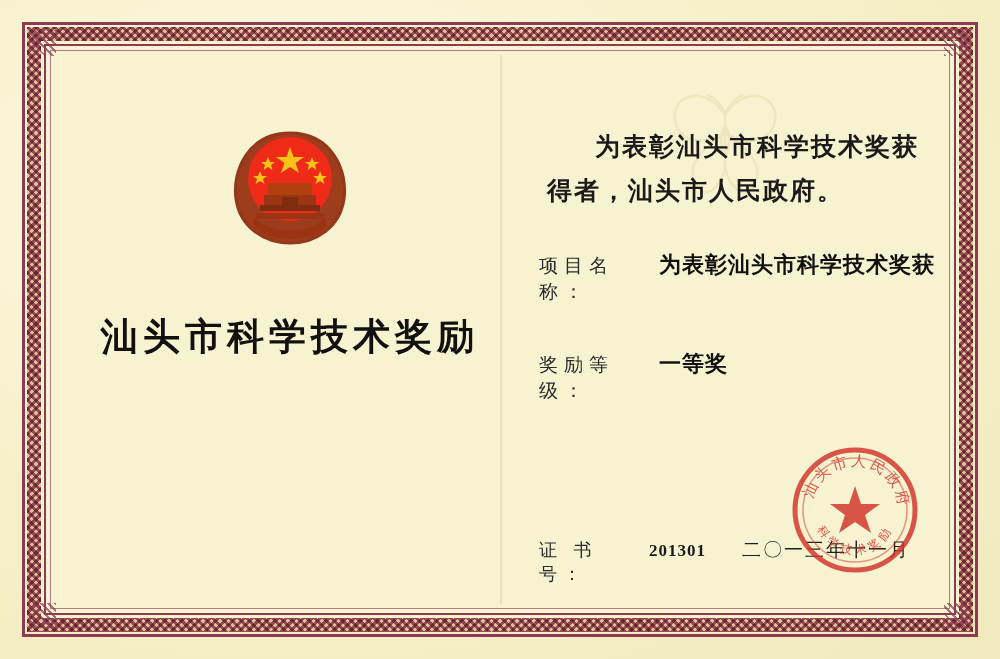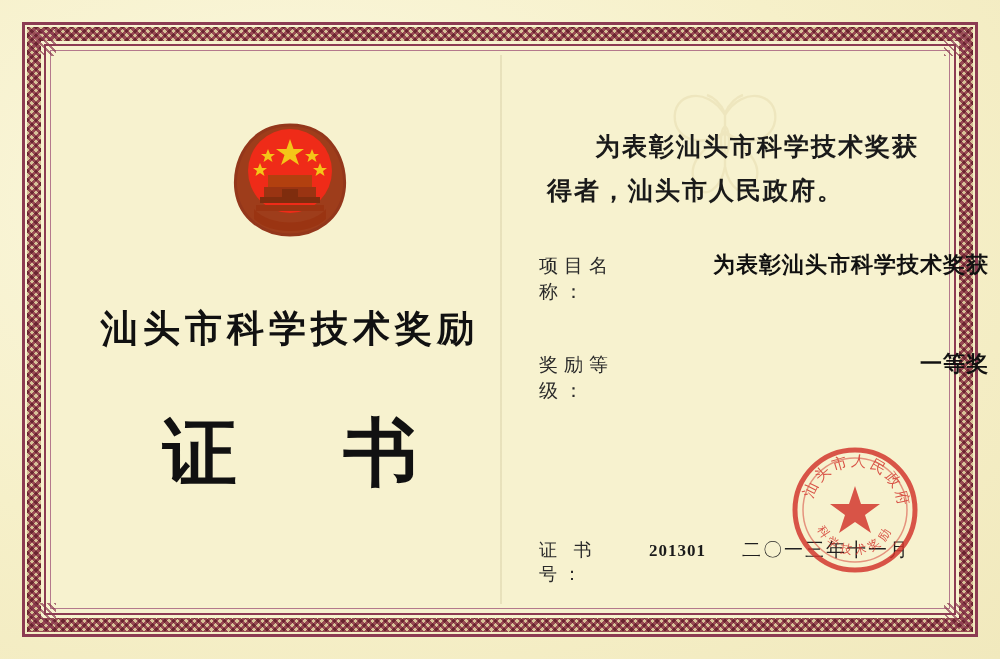--- a/index.html
+++ b/index.html
@@ -107,21 +107,21 @@
     top: 0;
     width: 2px;
     height: 100%;
     background: linear-gradient(to right, rgba(180,165,110,0.0), rgba(160,145,95,0.35), rgba(180,165,110,0.0));
   }
 
   
   .left-panel {
     position: absolute;
     left: 0;
-    top: 4px;
+    top: 12px;
     width: 470px;
     height: 100%;
     text-align: center;
   }
 
   .emblem {
     position: absolute;
     left: 50%;
     transform: translateX(-50%);
     top: 50px;
@@ -188,21 +188,20 @@
   .fields {
     position: absolute;
     left: 4px;
     top: 195px;
     width: 450px;
   }
   .field-row {
     display: flex;
     align-items: baseline;
     margin-bottom: 44px;
-    justify-content: space-between;
   }
   .field-label {
     width: 120px;
     flex: 0 0 120px;
     font-size: 19px;
     color: #2a2a2a;
     letter-spacing: 6px;
     font-family: "Liberation Serif", "DejaVu Serif", serif;
   }
   .field-value {
@@ -288,21 +287,20 @@
         <rect x="44" y="78" width="52" height="10" fill="#9a3412"></rect>
         <rect x="40" y="88" width="60" height="6" fill="#7f2d0e"></rect>
         <rect x="48" y="66" width="44" height="12" fill="#b2400f"></rect>
         <rect x="62" y="80" width="16" height="8" fill="#7f2d0e"></rect>
         <rect x="36" y="96" width="68" height="6" fill="#9a3412"></rect>
 
         <path d="M34 100 C50 118 90 118 106 100 L106 110 C90 126 50 126 34 110 Z" fill="#9a3412"></path>
       </svg>
 
       <div class="title-line1">汕头市科学技术奖励</div>
-      <div class="title-line2">证 书</div>
     </div>
 
     <div class="right-panel">
 
       <svg class="watermark" viewBox="0 0 140 150">
         <g fill="none" stroke="#e6dcae" stroke-width="2.4">
           <path d="M70 40 C52 10 16 18 20 46 C24 70 56 70 70 56"></path>
           <path d="M70 40 C88 10 124 18 120 46 C116 70 84 70 70 56"></path>
           <path d="M70 58 C54 70 30 86 40 108 C50 128 66 112 70 92"></path>
           <path d="M70 58 C86 70 110 86 100 108 C90 128 74 112 70 92"></path>

